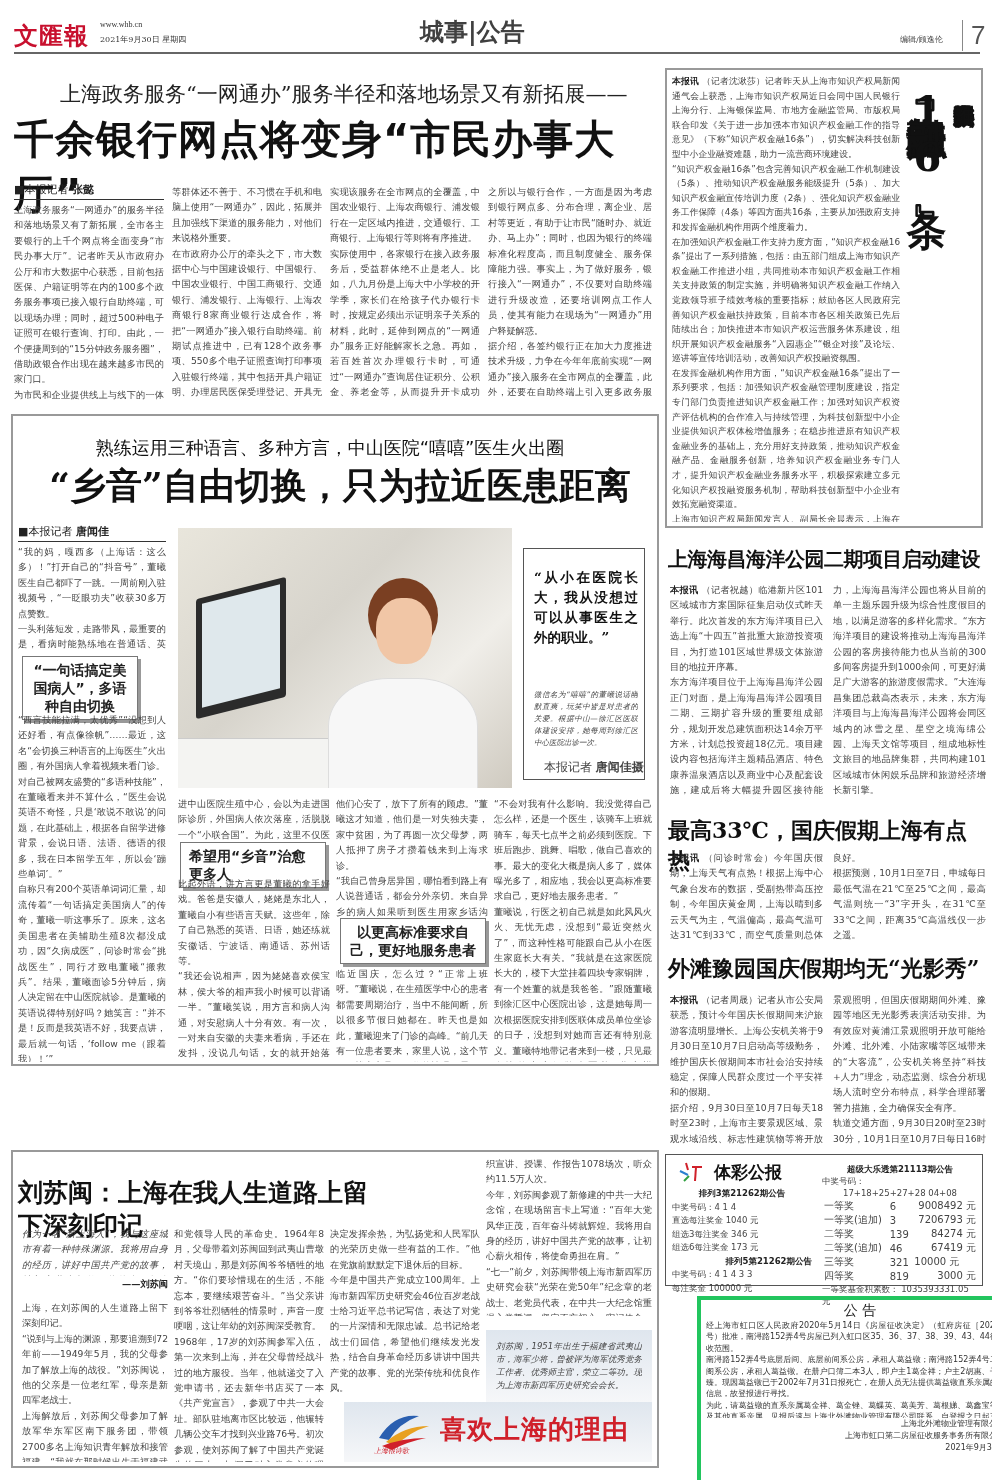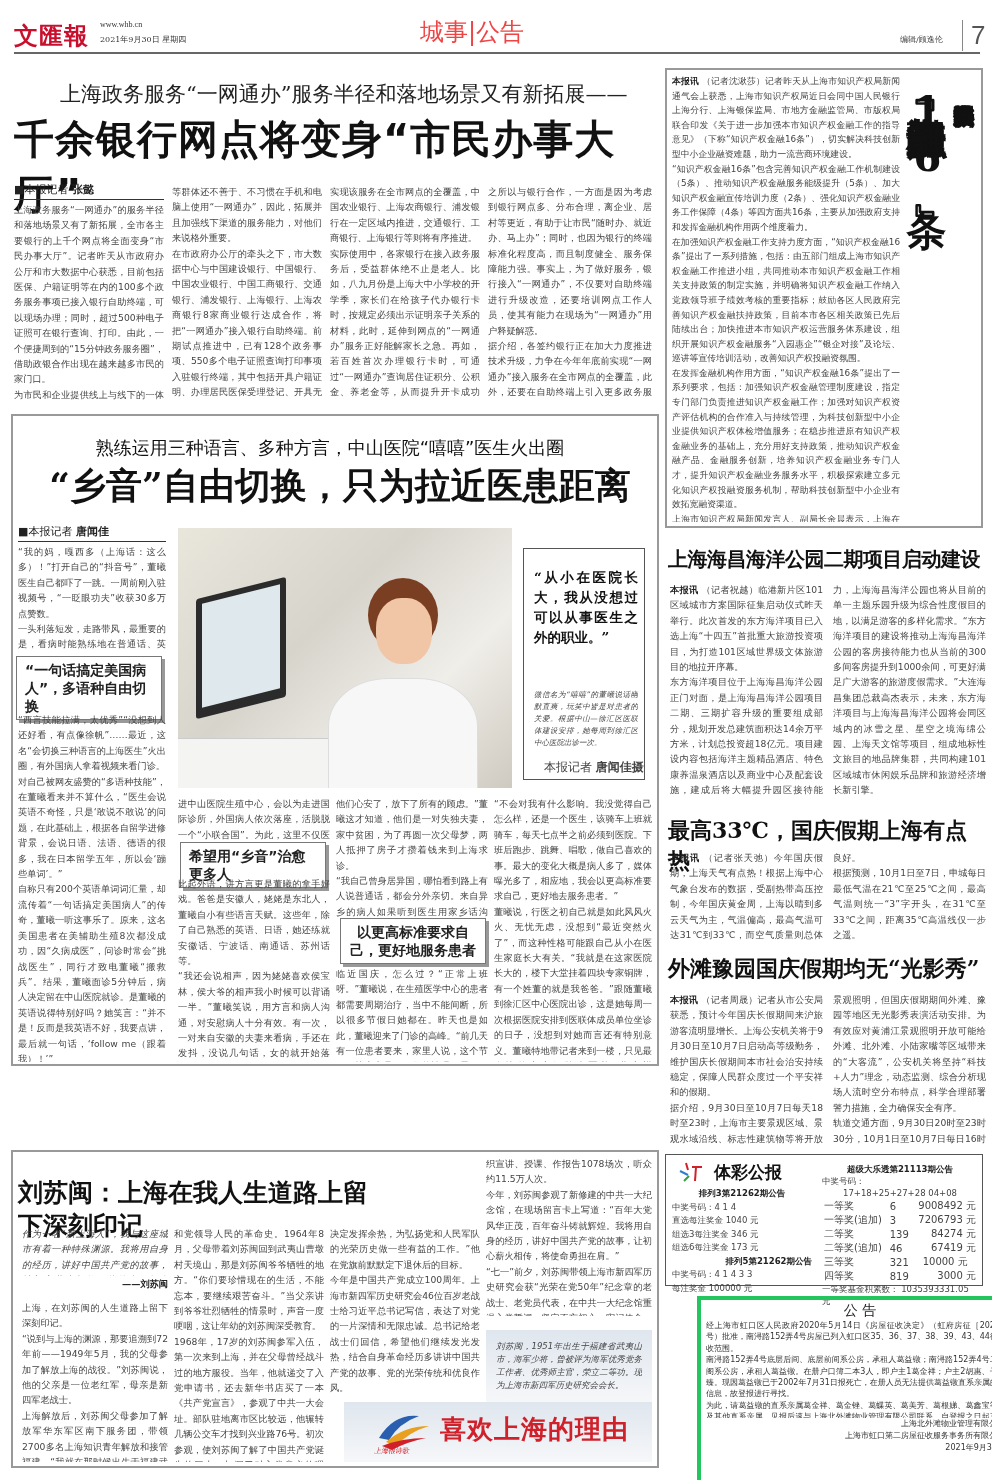--- a/index.html
+++ b/index.html
@@ -3,21 +3,21 @@
 <meta charset="utf-8">
 <style>
 *{box-sizing:border-box;margin:0;padding:0}
 html,body{width:992px;height:1480px;background:#fff;overflow:hidden}
 body{font-family:"DejaVu Serif","Liberation Serif",serif;color:#222;position:relative}
 .abs{position:absolute}
 .masthead{left:0;top:0;width:992px;height:54px}
 .logo{left:14px;top:20px;font-size:24px;font-weight:bold;color:#c8102e;letter-spacing:1px}
 .mast-url{left:100px;top:20px;font-size:8px;color:#333;font-family:"Liberation Serif",serif}
 .mast-date{left:100px;top:34px;font-size:8px;color:#333}
-.section{left:420px;top:16px;font-size:24px;color:#ef4444;font-family:"DejaVu Sans",sans-serif;font-weight:400}
+.section{left:420px;top:16px;font-size:24px;color:#404040;font-family:"DejaVu Sans",sans-serif;font-weight:700}
 .editor{left:900px;top:34px;font-size:8px;color:#444}
 .pageno{left:962px;top:20px;font-size:26px;color:#555;font-family:"Liberation Sans",sans-serif;border-left:1px solid #888;padding-left:8px}
 .mast-rule{left:14px;top:52px;width:966px;height:2px;background:#666}
 .txt{font-size:9.2px;line-height:15.4px;color:#444;font-family:"DejaVu Sans",sans-serif;text-align:justify;overflow:hidden}
 .kicker{font-size:22px;color:#222;font-family:"DejaVu Serif",serif}
 .headline-sans{font-family:"DejaVu Sans",sans-serif;font-weight:bold;color:#111}
 .headline-serif{font-family:"DejaVu Serif",serif;font-weight:bold;color:#111}
 .byline{font-size:11px;color:#222;font-family:"DejaVu Sans",sans-serif;border-bottom:1px solid #333;padding-bottom:2px}
 .byline b{font-weight:bold}
 .box{border:2px solid #999}
@@ -77,21 +77,21 @@
 <div class="abs box" style="left:11px;top:414px;width:648px;height:652px"></div>
 <div class="abs headline-sans" style="left:0;top:436px;width:660px;text-align:center;font-size:18px;font-weight:normal">熟练运用三种语言、多种方言，中山医院“嘻嘻”医生火出圈</div>
 <div class="abs headline-serif" style="left:20px;top:462px;width:640px;text-align:center;font-size:36px">“乡音”自由切换，只为拉近医患距离</div>
 
 <div class="abs" style="left:18px;top:524px;width:148px">
   <div class="byline"><span>■本报记者</span> <b>唐闻佳</b></div>
 </div>
 <div class="abs txt" style="left:18px;top:544px;width:148px;height:106px;white-space:pre-line">“我的妈，嘎西多（上海话：这么多）！”打开自己的“抖音号”，董曦医生自己都吓了一跳。一周前刚入驻视频号，“一眨眼功夫”收获30多万点赞数。
 一头利落短发，走路带风，最重要的是，看病时能熟练地在普通话、英语、日语、上海话乃至其他方言间自由切换，直接看呆网友，火上热搜，吸引5000多万人围观。她就是复旦大学附属中山医院生殖医学中心主任董曦。昨天，记者探访董曦医生的门诊发现，这个微信名为“嘻嘻”的上海女医生说话幽默直爽，玩笑中皆是对患者的关爱。</div>
 
-<div class="abs subhead-box" style="left:16px;top:656px;width:146px;font-size:14px;line-height:18px;text-align:left">“一句话搞定美国病人”，多语种自由切换</div>
+<div class="abs subhead-box" style="left:22px;top:656px;width:116px;font-size:14px;line-height:18px;text-align:center">“一句话搞定美国病人”，多语种自由切换</div>
 
 <div class="abs txt" style="left:18px;top:712px;width:148px;height:350px;white-space:pre-line">“西言技能拉满，太优秀”“没想到人还好看，有点像徐帆”……最近，这名“会切换三种语言的上海医生”火出圈，有外国病人拿着视频来看门诊。
 对自己被网友盛赞的“多语种技能”，在董曦看来并不算什么，“医生会说英语不奇怪，只是‘敢说不敢说’的问题，在此基础上，根据各自留学进修背景，会说日语、法语、德语的很多，我在日本留学五年，所以会‘蹦些单词’。”
 自称只有200个英语单词词汇量，却流传着“一句话搞定美国病人”的传奇，董曦一听这事乐了。原来，这名美国患者在美辅助生殖8次都没成功，因“久病成医”，问诊时常会“挑战医生”，同行才致电董曦“搬救兵”。结果，董曦面诊5分钟后，病人决定留在中山医院就诊。是董曦的英语说得特别好吗？她笑言：“并不是！反而是我英语不好，我要点讲，最后就一句话，‘follow me（跟着我）！’”
 “其实医生、患者的目标是一致的，就是要一个良好的结果，所以我就告诉她，我如何帮她以最容易的方式达到这个结果。当然，也不是我有多大本事，其他医生都不行，而是我告诉她，因为之前8次失败的经历，可以让我知道问题出在哪儿，那就避开这些问题。”董曦开心地告诉记者，第9次成功了，美国患者成功怀孕。
 “Chinese doctor, good!（中国医生，好！）”这名美国患者的“点赞”，也让董曦进一步在外国人的“朋友圈”里走红，来找她的“洋病人”越来越多。如今，走</div>
 
 <div class="abs photo" style="left:178px;top:528px;width:334px;height:260px">
   <div class="monitor" style="left:18px;top:60px;width:90px;height:120px;transform:skewY(-14deg)">
       <div class="screen"></div>
@@ -122,21 +122,21 @@
 <div class="abs txt" style="left:494px;top:796px;width:158px;height:266px;white-space:pre-line">“不会对我有什么影响。我没觉得自己怎么样，还是一个医生，该骑车上班就骑车，每天七点半之前必须到医院。下班后跑步、跳舞、唱歌，做自己喜欢的事。最大的变化大概是病人多了，媒体曝光多了，相应地，我会以更高标准要求自己，更好地去服务患者。”
 董曦说，行医之初自己就是如此风风火火、无忧无虑，没想到“最近突然火了”，而这种性格可能跟自己从小在医生家庭长大有关。“我就是在这家医院长大的，楼下大堂挂着四块专家铜牌，有一个姓董的就是我爸爸。”跟随董曦到徐汇区中心医院出诊，这是她每周一次根据医院安排到医联体成员单位坐诊的日子，没想到对她而言还有特别意义。董曦特地带记者来到一楼，只见最右边的专家铜牌上写着“董宏祺（1935-1998），我国著名骨科专家”，这是医院对专家的“最高礼遇”，董曦自豪地说：“这就是我爸爸！”
 “因为从小在医院长大，我从来没有想过自己可以从事医生之外的职业，我想我的自信也是来自这里，别人搞不定的，必须我来，我不能害怕。”董曦告诉记者，如今每周来门诊，她都坚持从正门大厅进来，就为了抬头看见自己爸爸的铜像，这是她医学之心的起点，也是一切努力、理想的原点。</div>
 
 <div class="abs headline-serif" style="left:668px;top:546px;width:320px;font-size:20px;letter-spacing:-0.5px">上海海昌海洋公园二期项目启动建设</div>
 <div class="abs txt" style="left:670px;top:582px;width:316px;height:220px;column-count:2;column-gap:10px;white-space:pre-line"><span style="font-weight:bold;color:#222">本报讯</span> <span>（记者祝越）</span><span>临港新片区101区域城市方案国际征集启动仪式昨天举行。此次首发的东方海洋项目已入选上海“十四五”首批重大旅游投资项目，为打造101区域世界级文体旅游目的地拉开序幕。
 东方海洋项目位于上海海昌海洋公园正门对面，是上海海昌海洋公园项目二期、三期扩容升级的重要组成部分，规划开发总建筑面积达14余万平方米，计划总投资超18亿元。项目建设内容包括海洋主题精品酒店、特色康养温泉酒店以及商业中心及配套设施，建成后将大幅提升园区接待能力，上海海昌海洋公园也将从目前的单一主题乐园升级为综合性度假目的地，以满足游客的多样化需求。“东方海洋项目的建设将推动上海海昌海洋公园的客房接待能力也从当前的300多间客房提升到1000余间，可更好满足广大游客的旅游度假需求。”大连海昌集团总裁高杰表示，未来，东方海洋项目与上海海昌海洋公园将会同区域内的冰雪之星、星空之境海绵公园、上海天文馆等项目，组成地标性文旅目的地品牌集群，共同构建101区域城市休闲娱乐品牌和旅游经济增长新引擎。
 以此为起点，临港新片区也启动101区域城市方案国际征集。本次国际征集聚焦101区域沪城环路以内未开发地块，促进区域形成差异化文旅体验，将在打造综合性文旅目的地的同时，面向未来的设计理念，包含与城市设计和建筑概念设计两项内容，从文旅方向功能结构、城市风貌、城市肌理与建筑布局模式、公共空间体系、道路交通组织等全方位征集。</span></div>
 
 <div class="abs headline-serif" style="left:668px;top:816px;width:320px;font-size:22px">最高33℃，国庆假期上海有点热</div>
-<div class="abs txt" style="left:670px;top:850px;width:316px;height:96px;column-count:2;column-gap:10px;white-space:pre-line"><span style="font-weight:bold;color:#222">本报讯</span> <span>（记者张天弛）</span><span>今年国庆假期，上海天气有点热！根据上海中心气象台发布的数据，受副热带高压控制，今年国庆黄金周，上海以晴到多云天气为主，气温偏高，最高气温可达31℃到33℃，而空气质量则总体良好。
+<div class="abs txt" style="left:670px;top:850px;width:316px;height:96px;column-count:2;column-gap:10px;white-space:pre-line"><span style="font-weight:bold;color:#222">本报讯</span> <span>（问诊时常会）</span><span>今年国庆假期，上海天气有点热！根据上海中心气象台发布的数据，受副热带高压控制，今年国庆黄金周，上海以晴到多云天气为主，气温偏高，最高气温可达31℃到33℃，而空气质量则总体良好。
 根据预测，10月1日至7日，申城每日最低气温在21℃至25℃之间，最高气温则统一“3”字开头，在31℃至33℃之间，距离35℃高温线仅一步之遥。
 常年进入国庆假期时，上海已秋意渐浓。气象资料显示，上海常年在10月2日左右进入气象学意义上的秋季。而从目前的天气形势来看，今年上海的秋天要迟到了。</span></div>
 
 <div class="abs headline-serif" style="left:668px;top:954px;width:320px;font-size:22px">外滩豫园国庆假期均无“光影秀”</div>
 <div class="abs txt" style="left:670px;top:992px;width:316px;height:156px;column-count:2;column-gap:10px;white-space:pre-line"><span style="font-weight:bold;color:#222">本报讯</span> <span>（记者周晟）</span><span>记者从市公安局获悉，预计今年国庆长假期间来沪旅游客流明显增长。上海公安机关将于9月30日至10月7日启动高等级勤务，维护国庆长假期间本市社会治安持续稳定，保障人民群众度过一个平安祥和的假期。
 据介绍，9月30日至10月7日每天18时至23时，上海市主要景观区域、景观水域沿线、标志性建筑物等将开放景观照明，但国庆假期期间外滩、豫园等地区无光影秀表演活动安排。为有效应对黄浦江景观照明开放可能给外滩、北外滩、小陆家嘴等区域带来的“大客流”，公安机关将坚持“科技+人力”理念，动态监测、综合分析现场人流时空分布特点，科学合理部署警力措施，全力确保安全有序。
 轨道交通方面，9月30日20时至23时30分，10月1日至10月7日每日16时至23时30分，2号线、10号线南京东路站实施双线跨站运营措施，关闭出入口。轨交公安还将在60余个核心、重点车站叠加投放警力，必要时联合运营企业在站外设置排队区域、增加临时售票网亭、临时售票人员，提升进站效率。</span></div>
 
 <div class="abs box" style="left:11px;top:1150px;width:648px;height:318px"></div>
 <div class="abs headline-sans" style="left:18px;top:1176px;width:370px;font-size:25px">刘苏闽：上海在我人生道路上留下深刻印记</div>
@@ -209,21 +209,21 @@
             <td style="text-align:right">84274 元</td>
           </tr>
       <tr>
             <td>二等奖(追加)</td>
             <td>46</td>
             <td style="text-align:right">67419 元</td>
           </tr>
       <tr>
             <td>三等奖</td>
             <td>321</td>
-            <td style="text-align:center">10000 元</td>
+            <td style="text-align:left">10000 元</td>
           </tr>
       <tr>
             <td>四等奖</td>
             <td>819</td>
             <td style="text-align:right">3000 元</td>
           </tr>
     </tbody>
       </table>
     <div style="line-height:12px">一等奖基金积累数：  1035393331.05 元</div>
   </div>

